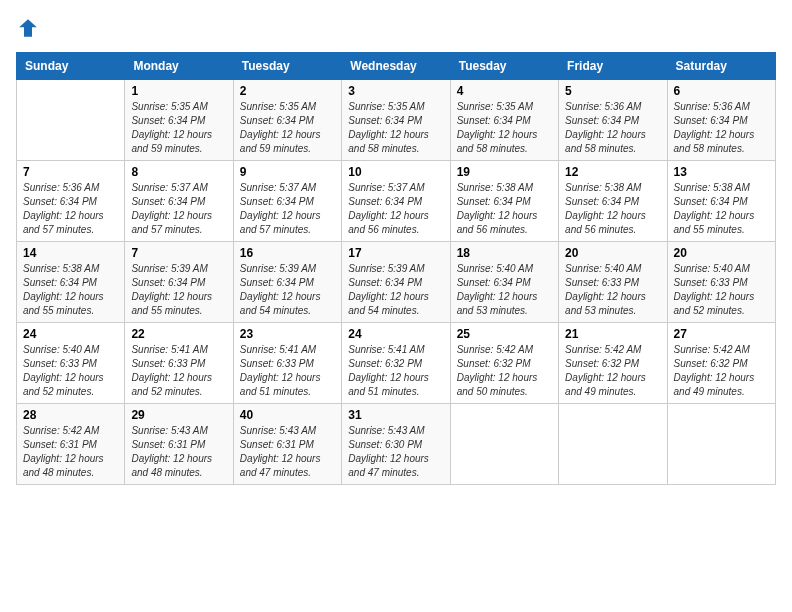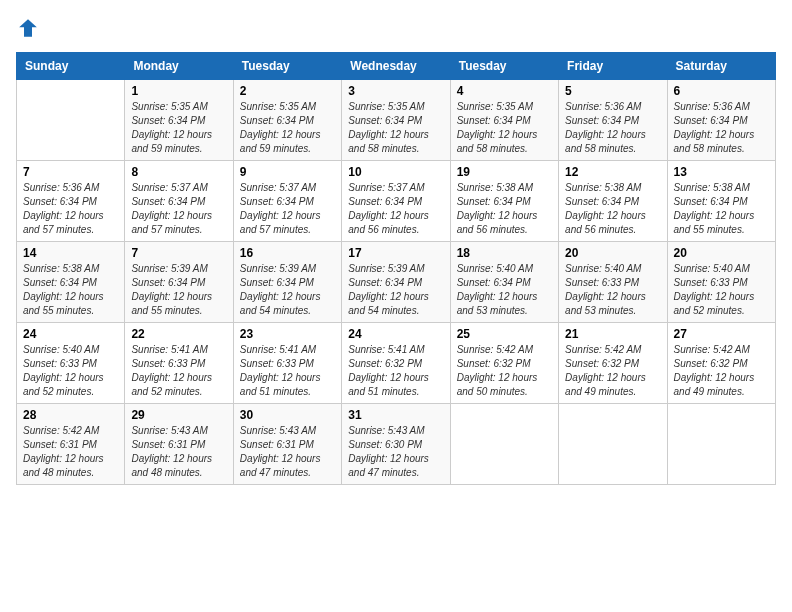--- a/index.html
+++ b/index.html
@@ -334,21 +334,21 @@
 and 48 minutes.</div>
         </td>
         <td>
           <span class="day-number">29</span>
           <div class="day-info" style="white-space: pre-line;">Sunrise: 5:43 AM
 Sunset: 6:31 PM
 Daylight: 12 hours
 and 48 minutes.</div>
         </td>
         <td>
-          <span class="day-number">30</span>
+          <span class="day-number">40</span>
           <div class="day-info" style="white-space: pre-line;">Sunrise: 5:43 AM
 Sunset: 6:31 PM
 Daylight: 12 hours
 and 47 minutes.</div>
         </td>
         <td>
           <span class="day-number">31</span>
           <div class="day-info" style="white-space: pre-line;">Sunrise: 5:43 AM
 Sunset: 6:30 PM
 Daylight: 12 hours

